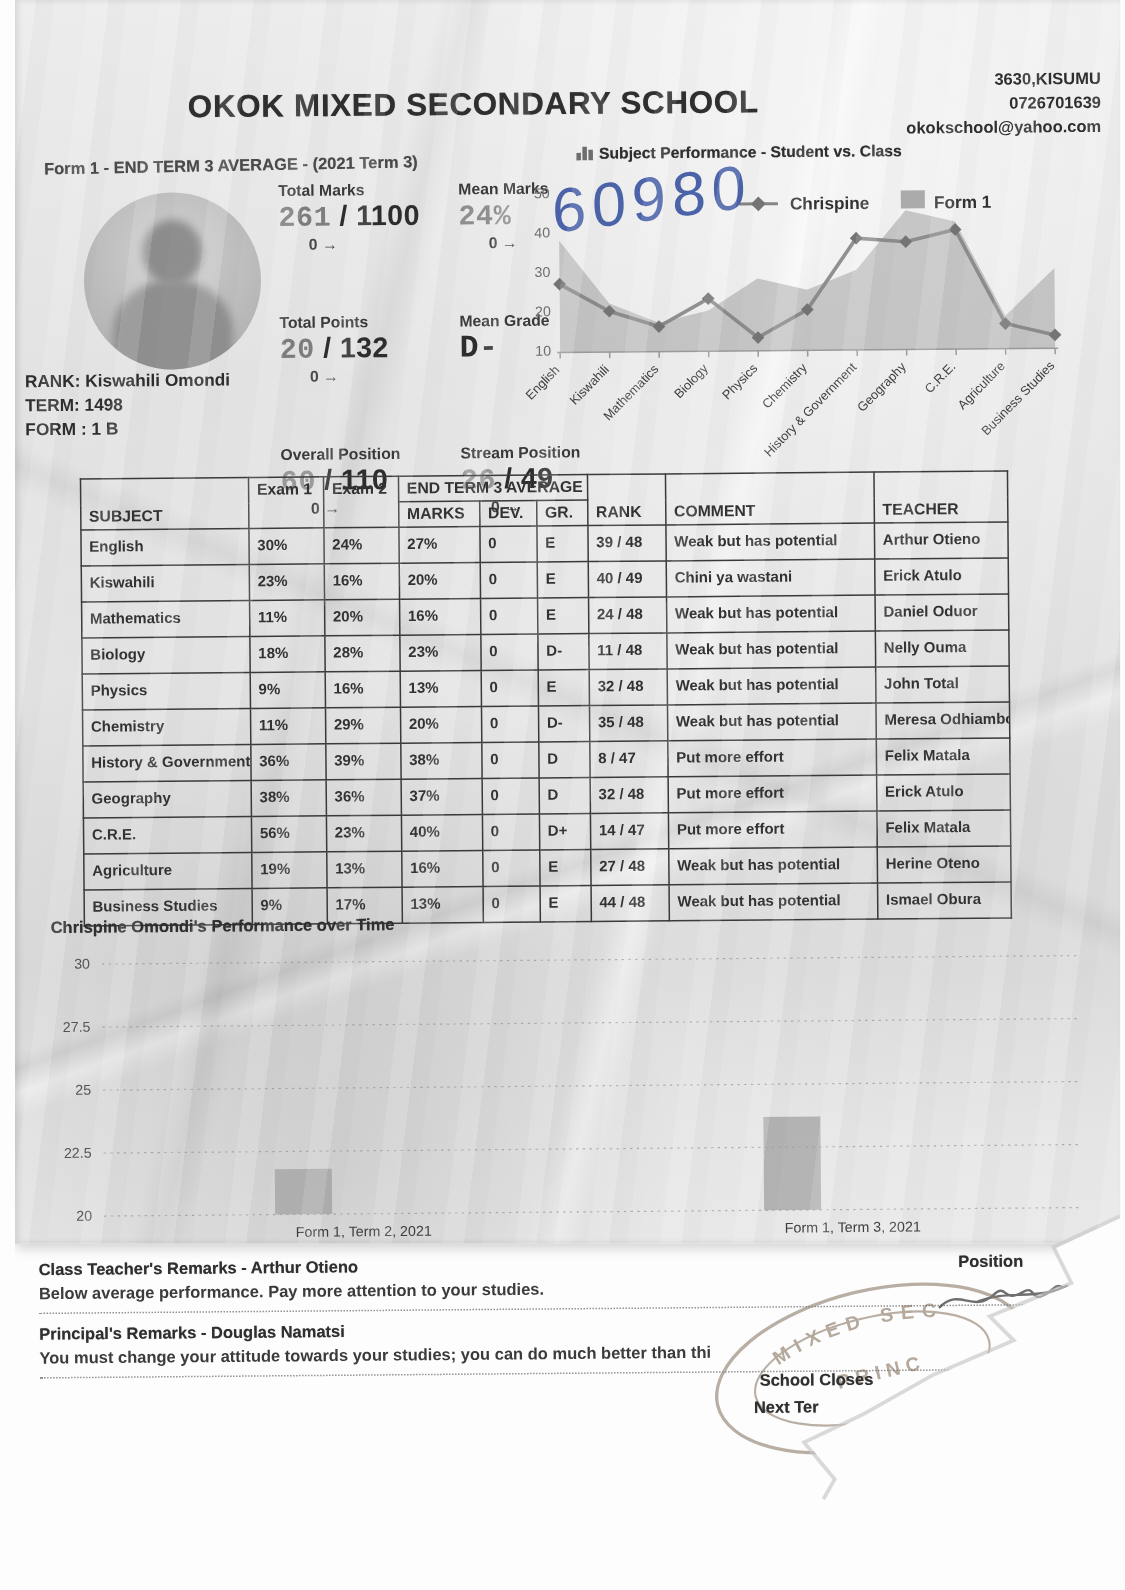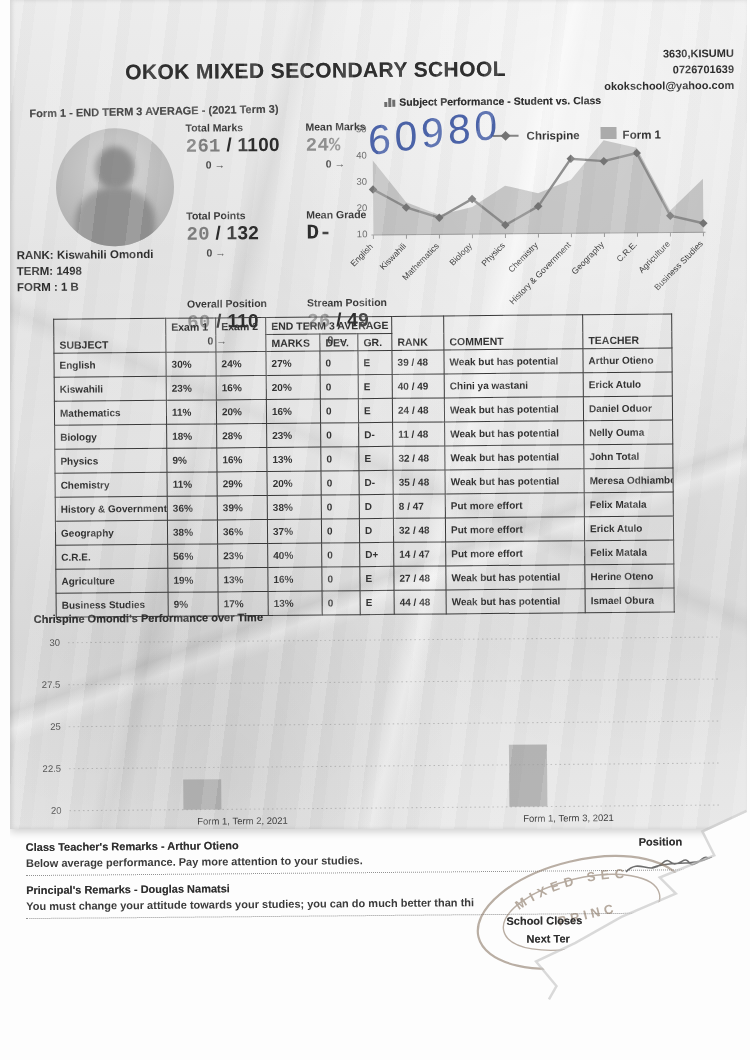--- a/index.html
+++ b/index.html
@@ -70,21 +70,21 @@
   .chart2 .ctitle{position:absolute;left:14px;top:0;font-size:11px;font-weight:bold;}
   .chart2 svg{position:absolute;left:0;top:16px;}
   
   .remarks{position:absolute;left:12px;top:838px;width:700px;font-size:11px;}
   .remarks .hdg{font-weight:bold;}
   .remarks .bdy{margin-top:4px;font-weight:bold;color:#3b3b3b;}
   .dash{border:0;border-top:1.5px dotted #6f6f6f;opacity:.75;margin:6px 0 8px 0;width:690px;}
   .signature-label{position:absolute;left:625px;top:838px;font-size:11px;font-weight:bold;}
   .sig{position:absolute;left:608px;top:852px;}
   .foot-line{position:absolute;font-size:11px;font-weight:bold;}
-  .school-closes{left:492px;top:916px;} .next-term{left:488px;top:934px;margin-left:24px;}
+  .school-closes{left:492px;top:916px;} .next-term{left:488px;top:934px;}
   .stamp{position:absolute;left:448px;top:850px;transform:rotate(-13deg);opacity:.6;}
   .tear-edge{position:absolute;left:0;top:0;pointer-events:none;}
 </style>
 </head>
 <body>
 
 <div class="stage">
   <div class="paper">
     <div class="content">
 

